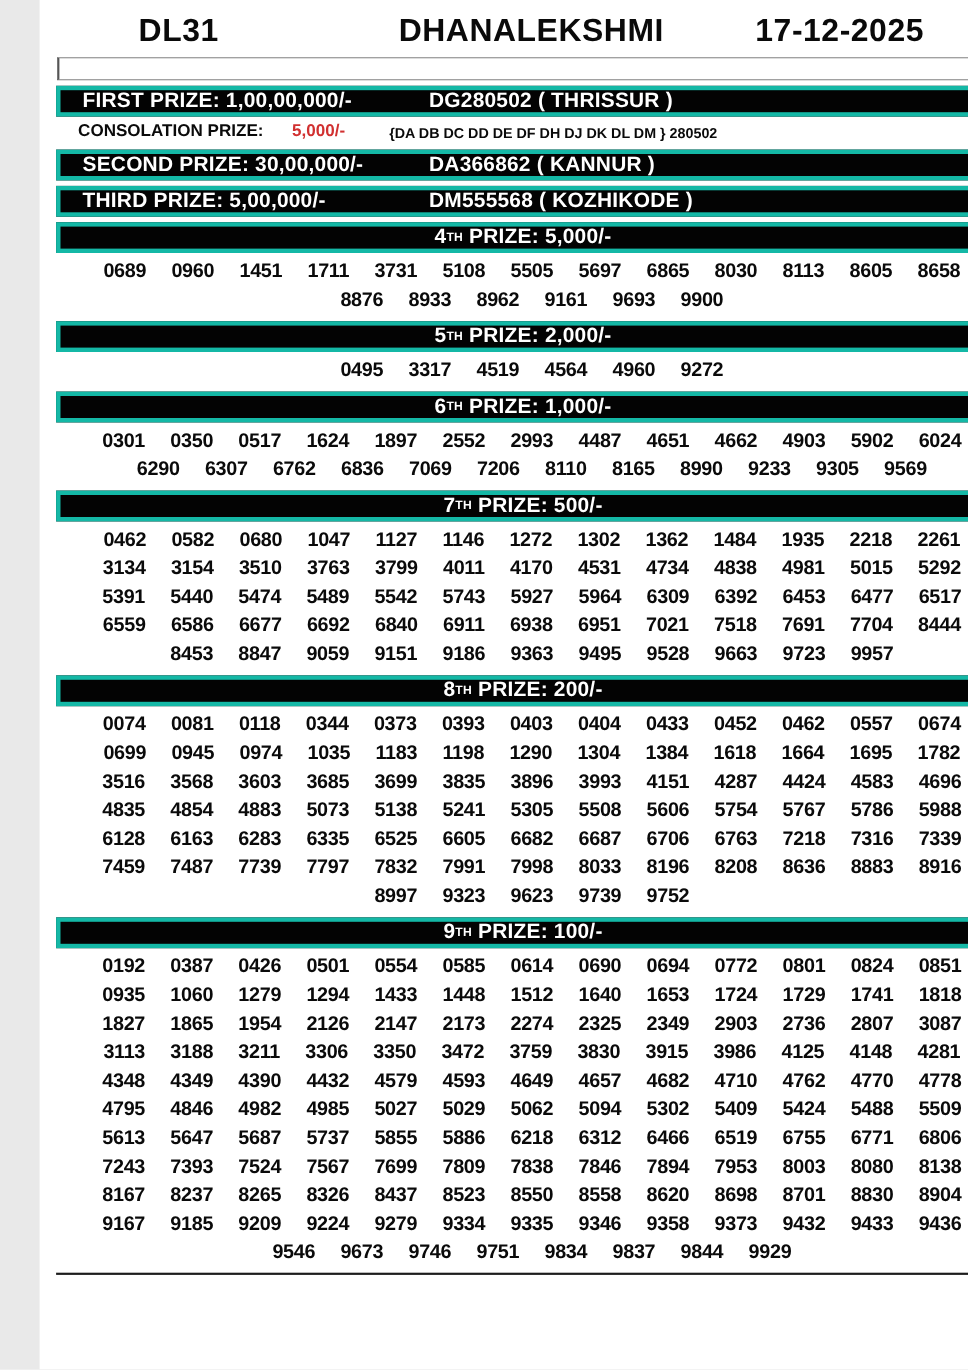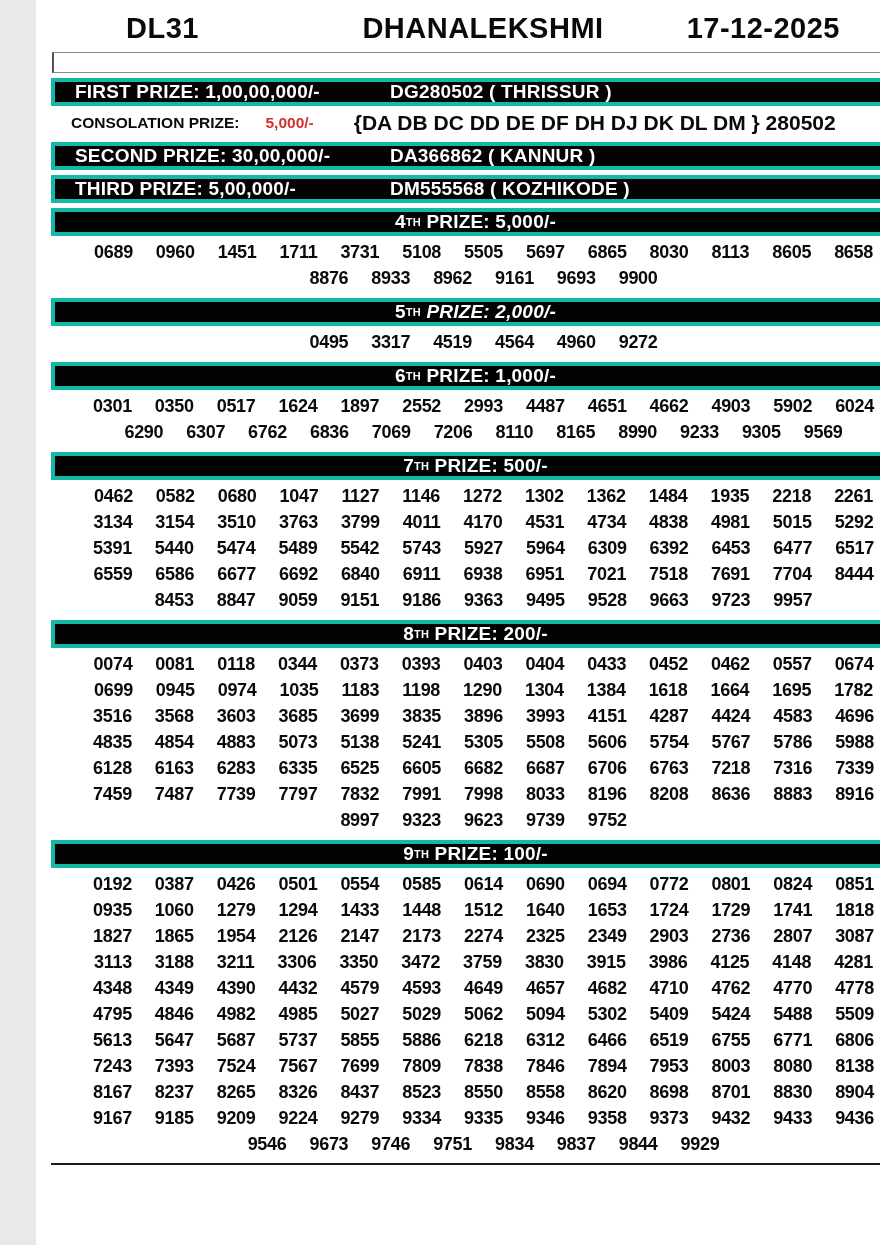--- a/index.html
+++ b/index.html
@@ -36,21 +36,21 @@
   .bar .winner { position: absolute; left: 335px; }
   .bar.centered { justify-content: center; }
   .bar sup { font-size: 11px; vertical-align: super; line-height: 0; }
 
   
   .consolation {
     display: flex; align-items: center; gap: 26px;
     padding: 5px 0 2px 35px; font-weight: bold; font-size: 15.5px;
   }
   .consolation .amount { color: var(--red, #d13030); }
-  .consolation .series-note { margin-left: 14px; font-size: 21px; }
+  .consolation .series-note { margin-left: 14px; font-size: 13px; }
 
   
   .tier-rows { padding: 3px 14px 2px 30px; }
   .num-row {
     display: flex; justify-content: center; gap: 23px;
     font-weight: bold; font-size: 18px; line-height: 26px;
     color: #0a0a0a; letter-spacing: -0.3px; white-space: nowrap;
   }
 
   
@@ -120,21 +120,21 @@
             <span>9161</span>
             <span>9693</span>
             <span>9900</span>
           </div>
         </div>
       </section>
       <section>
         <div class="bar centered">
           <span>5</span>
           <sup>TH</sup>
-          <span style="white-space: pre; font-style: italic;"> PRIZE: 2,000/-</span>
+          <span style="white-space: pre;"> PRIZE: 2,000/-</span>
         </div>
         <div class="tier-rows">
           <div class="num-row">
             <span>0495</span>
             <span>3317</span>
             <span>4519</span>
             <span>4564</span>
             <span>4960</span>
             <span>9272</span>
           </div>

